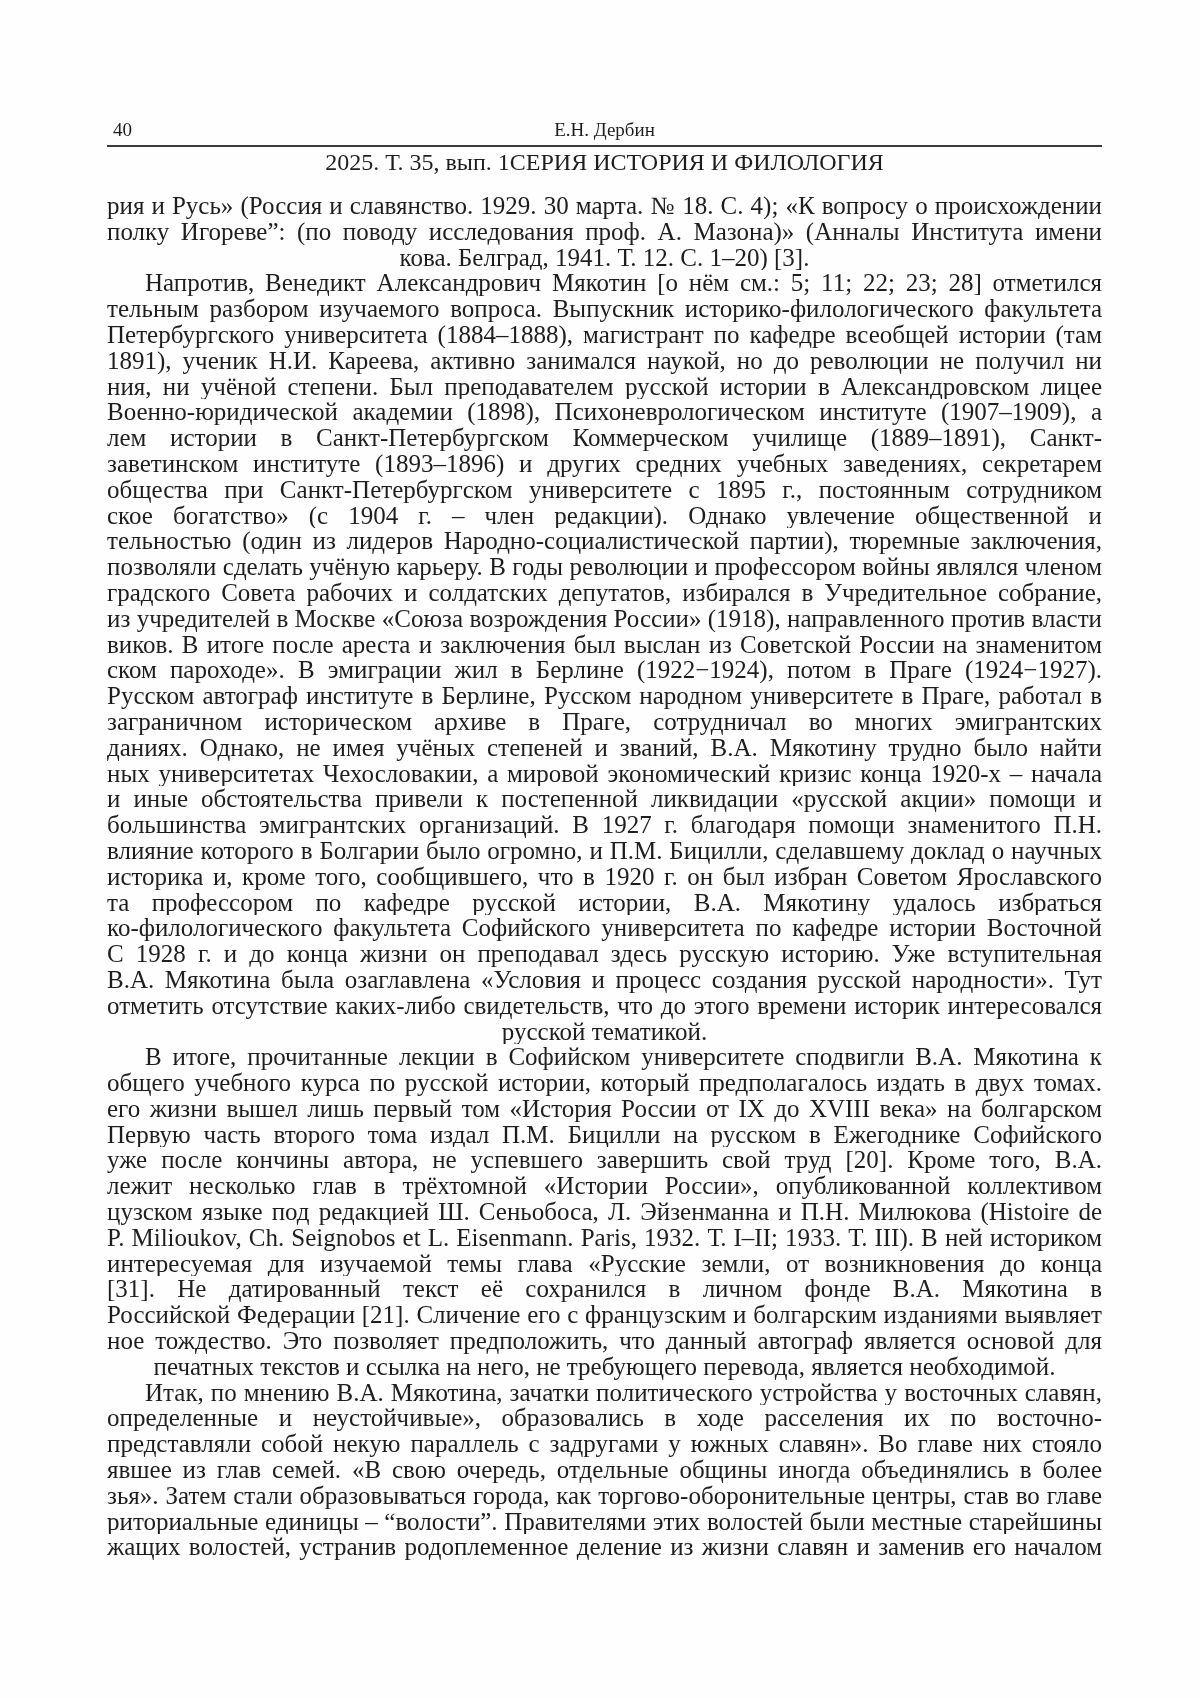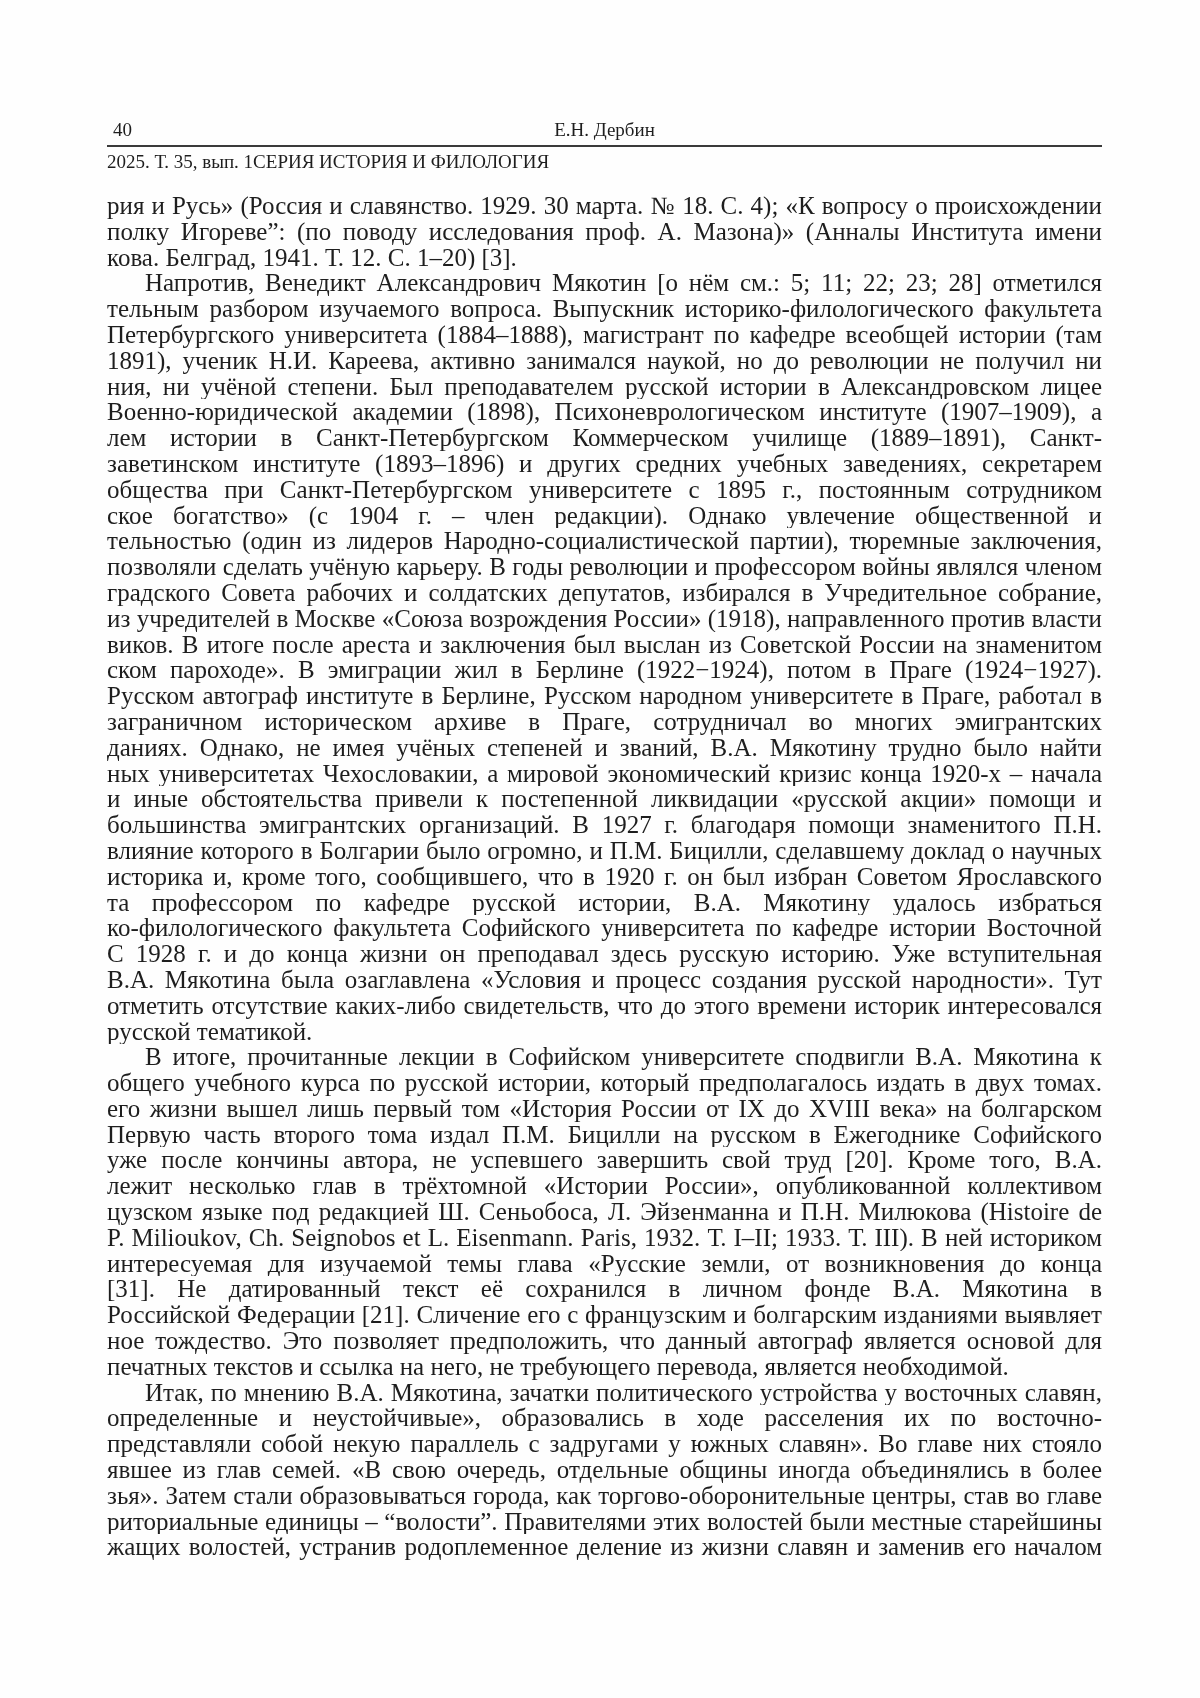--- a/index.html
+++ b/index.html
@@ -40,37 +40,37 @@
     text-align: center;
     margin-top: 13px;
   }
   .head-rule {
     border: 0;
     border-top: 2.5px solid #3a3a3a;
     margin: 2px 0 0 0;
   }
   .head-row2 {
     display: flex;
-    justify-content: flex-start;
-    font-size: 19px;
+    justify-content: center;
+    font-size: 24px;
     line-height: 26px;
     height: 26px;
     padding-top: 2px;
   }
   .doc-body {
     margin-top: 18px;
     font-size: 25px;
   }
   .para { margin: 0; }
   .ln {
     line-height: 25.8px;
     height: 25.8px;
     overflow: hidden;
     white-space: normal;
-    text-align: left;
+    text-align: center;
   }
   .ln.j {
     text-align: justify;
     -moz-text-align-last: justify;
     text-align-last: justify;
   }
   .ln.ind {
     text-indent: 38px;
   }
 </style>

